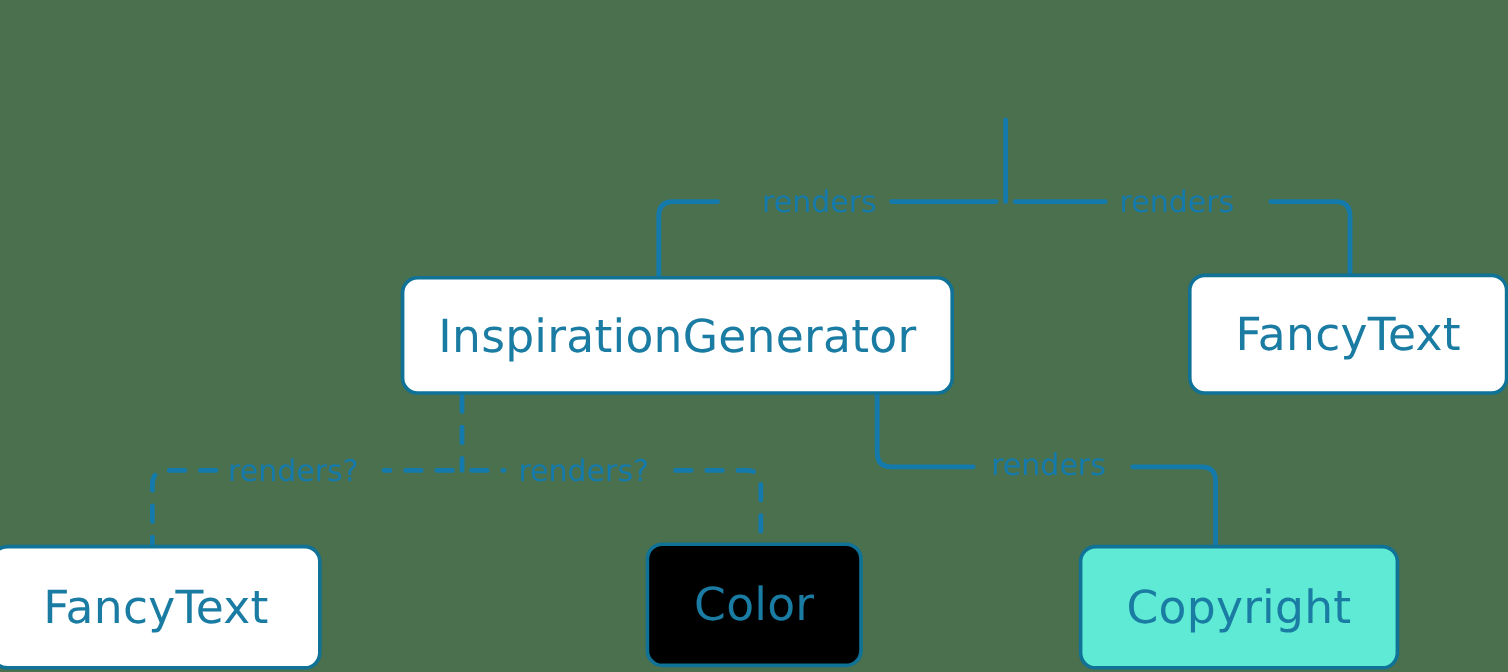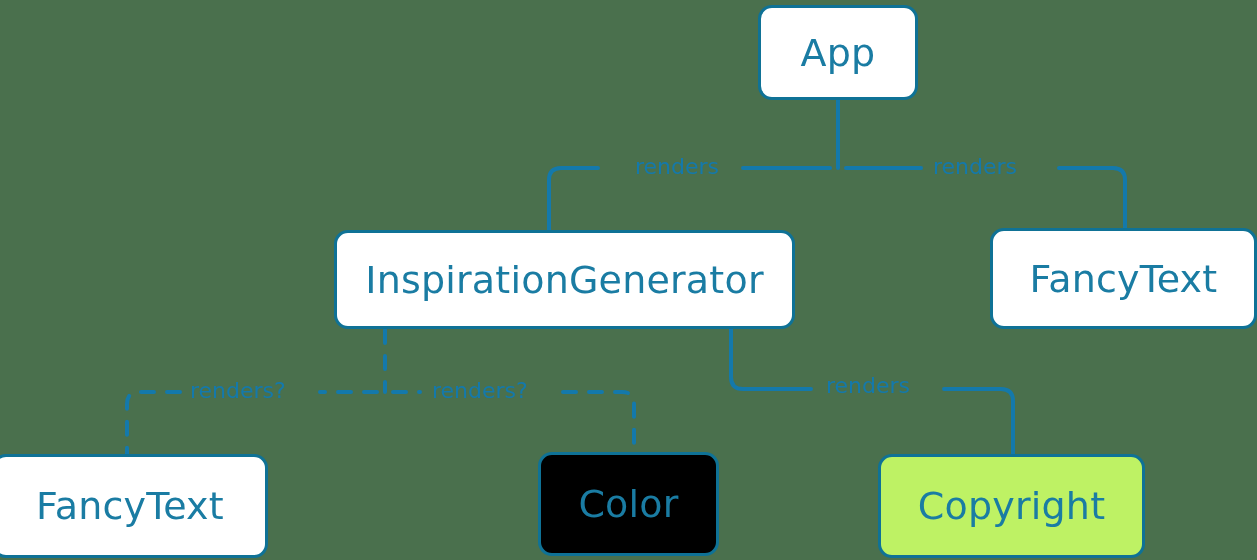--- a/index.html
+++ b/index.html
@@ -39,21 +39,21 @@
     letter-spacing: 0.2px;
     white-space: nowrap;
   }
   .node-label {
     color: #1a7ca3;
     line-height: 1;
   }
   .edge-label {
     position: absolute;
     color: #1479ab;
-    font-size: 22px;
+    font-size: 25px;
     line-height: 1;
     white-space: nowrap;
   }
 </style>
 </head>
 <body style="background: rgb(74, 112, 77);">
 
 <div id="diagram-root">
 
   <svg class="edge-layer" viewBox="0 0 1257 560" xmlns="http://www.w3.org/2000/svg">
@@ -86,37 +86,34 @@
   <div class="edge-label" style="left: 635px; top: 156px; color: rgb(20, 121, 171);">renders</div>
 
   <div class="edge-label" style="left: 933px; top: 156px; color: rgb(20, 121, 171);">renders</div>
 
   <div class="edge-label" style="left: 190px; top: 380px; color: rgb(20, 121, 171);">renders?</div>
 
   <div class="edge-label" style="left: 432px; top: 380px; color: rgb(20, 121, 171);">renders?</div>
 
   <div class="edge-label" style="left: 826px; top: 375px; color: rgb(20, 121, 171);">renders</div>
 
-  <div class="node-box" style="left: 758px; top: 5px; width: 160px; height: 95px; background: rgb(255, 255, 255); border-color: rgb(15, 114, 150);">
-    <span class="node-label" style="font-size: 38px; color: rgb(26, 124, 163);">App</span>
-  </div>
 
   <div class="node-box" style="left: 334px; top: 230px; width: 461px; height: 99px; background: rgb(255, 255, 255); border-color: rgb(15, 114, 150);">
     <span class="node-label" style="font-size: 38px; color: rgb(26, 124, 163);">InspirationGenerator</span>
   </div>
 
   <div class="node-box" style="left: 990px; top: 228px; width: 267px; height: 101px; background: rgb(255, 255, 255); border-color: rgb(15, 114, 150);">
     <span class="node-label" style="font-size: 38px; color: rgb(26, 124, 163);">FancyText</span>
   </div>
 
   <div class="node-box" style="left: -8px; top: 454px; width: 276px; height: 104px; background: rgb(255, 255, 255); border-color: rgb(15, 114, 150);">
     <span class="node-label" style="font-size: 38px; color: rgb(26, 124, 163);">FancyText</span>
   </div>
 
   <div class="node-box" style="left: 538px; top: 452px; width: 181px; height: 104px; background: #000000; border-color: rgb(15, 114, 150);">
     <span class="node-label" style="font-size: 38px; color: rgb(26, 124, 163);">Color</span>
   </div>
 
-  <div class="node-box" style="left: 878px; top: 454px; width: 267px; height: 104px; background: #bef264; border-color: rgb(15, 114, 150);">
+  <div class="node-box" style="left: 899px; top: 454px; width: 267px; height: 104px; background: #5eead4; border-color: rgb(15, 114, 150);">
     <span class="node-label" style="font-size: 38px; color: rgb(26, 124, 163);">Copyright</span>
   </div>
 
 </div>
 
 </body></html>

